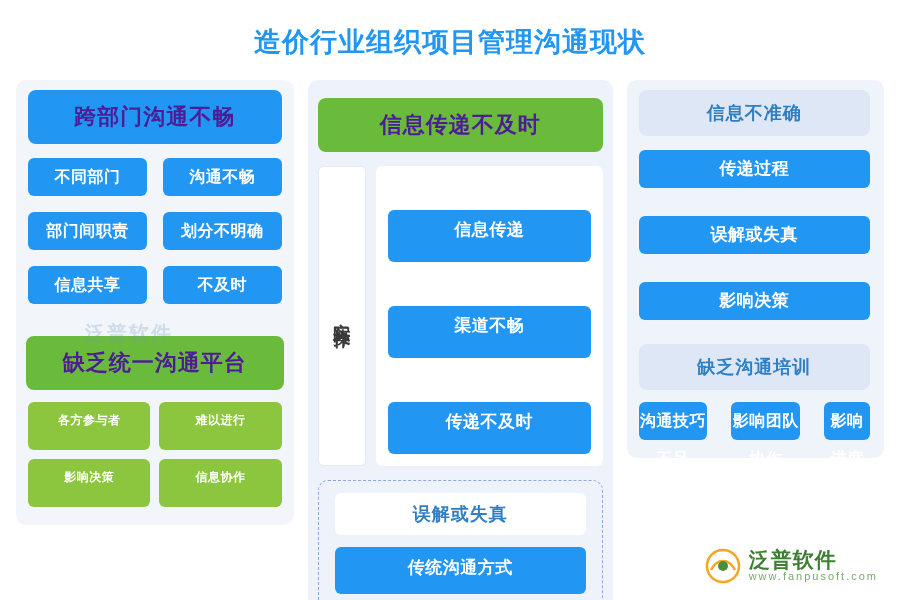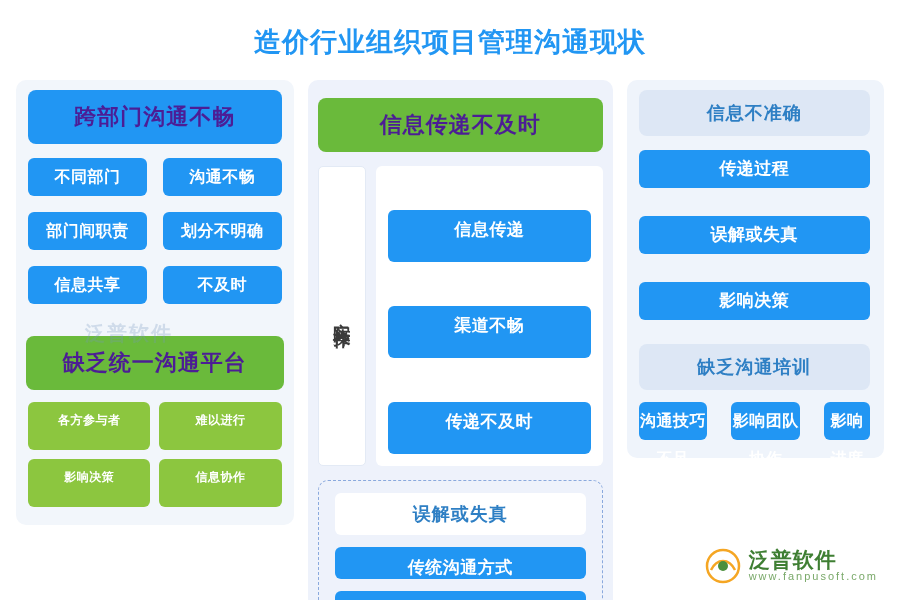--- a/index.html
+++ b/index.html
@@ -167,21 +167,21 @@
     border-radius: 6px;
     height: 42px;
     line-height: 42px;
     text-align: center;
     font-size: 18px;
     font-weight: bold;
     color: #2e7fc4;
     letter-spacing: 1px;
   }
   .dashed-box .pill {
-    height: 32px;
+    height: 47px;
     line-height: 42px;
     font-size: 17px;
     margin-top: 12px;
   }
 
   
   .right-stack {
     display: flex;
     flex-direction: column;
     gap: 28px;

